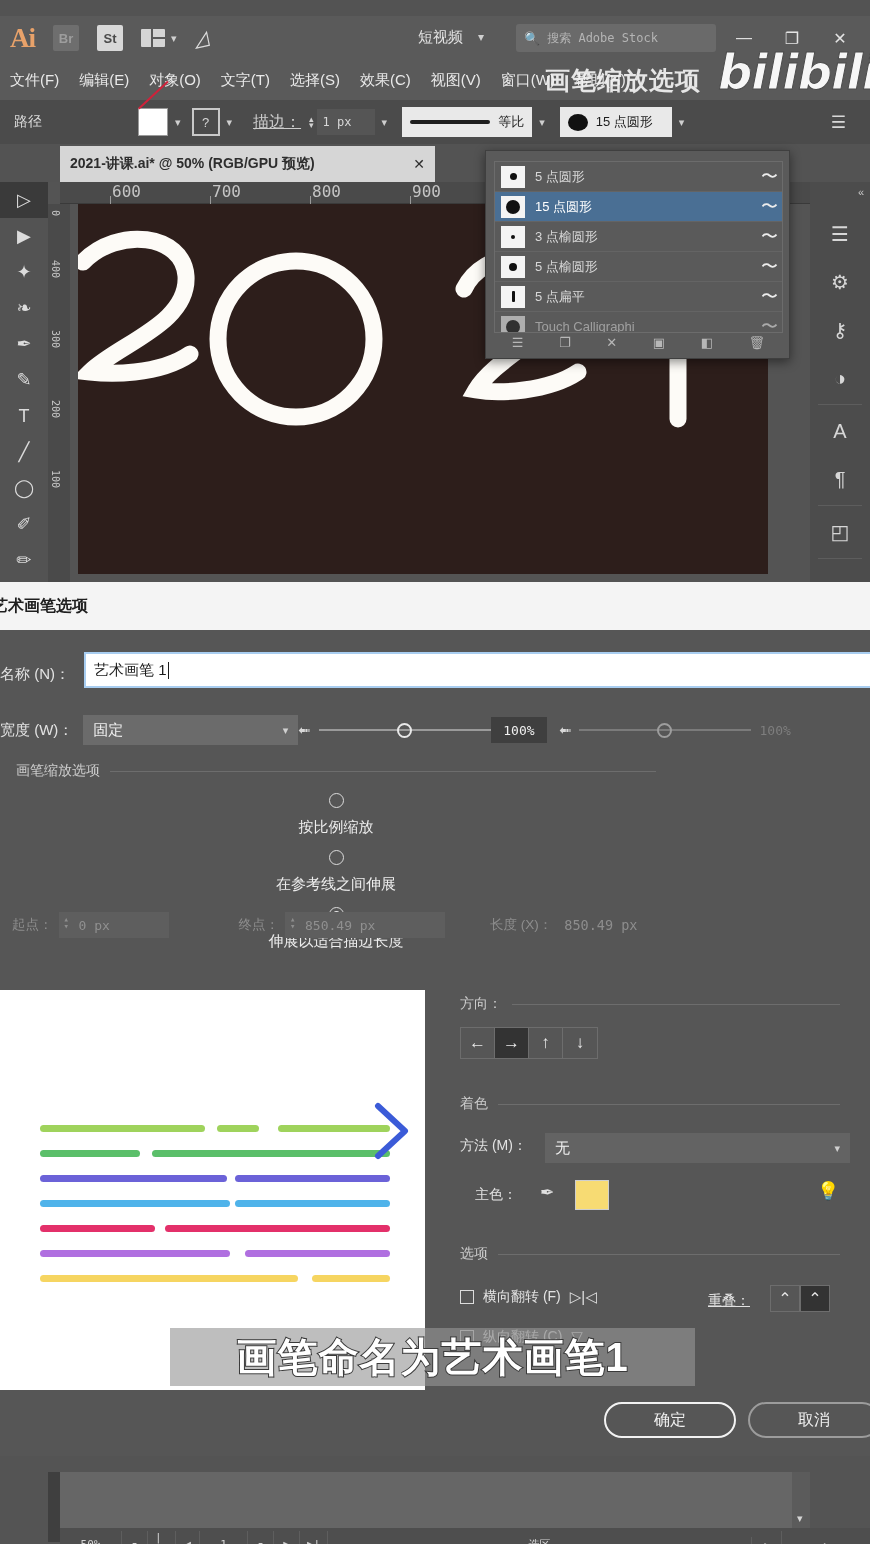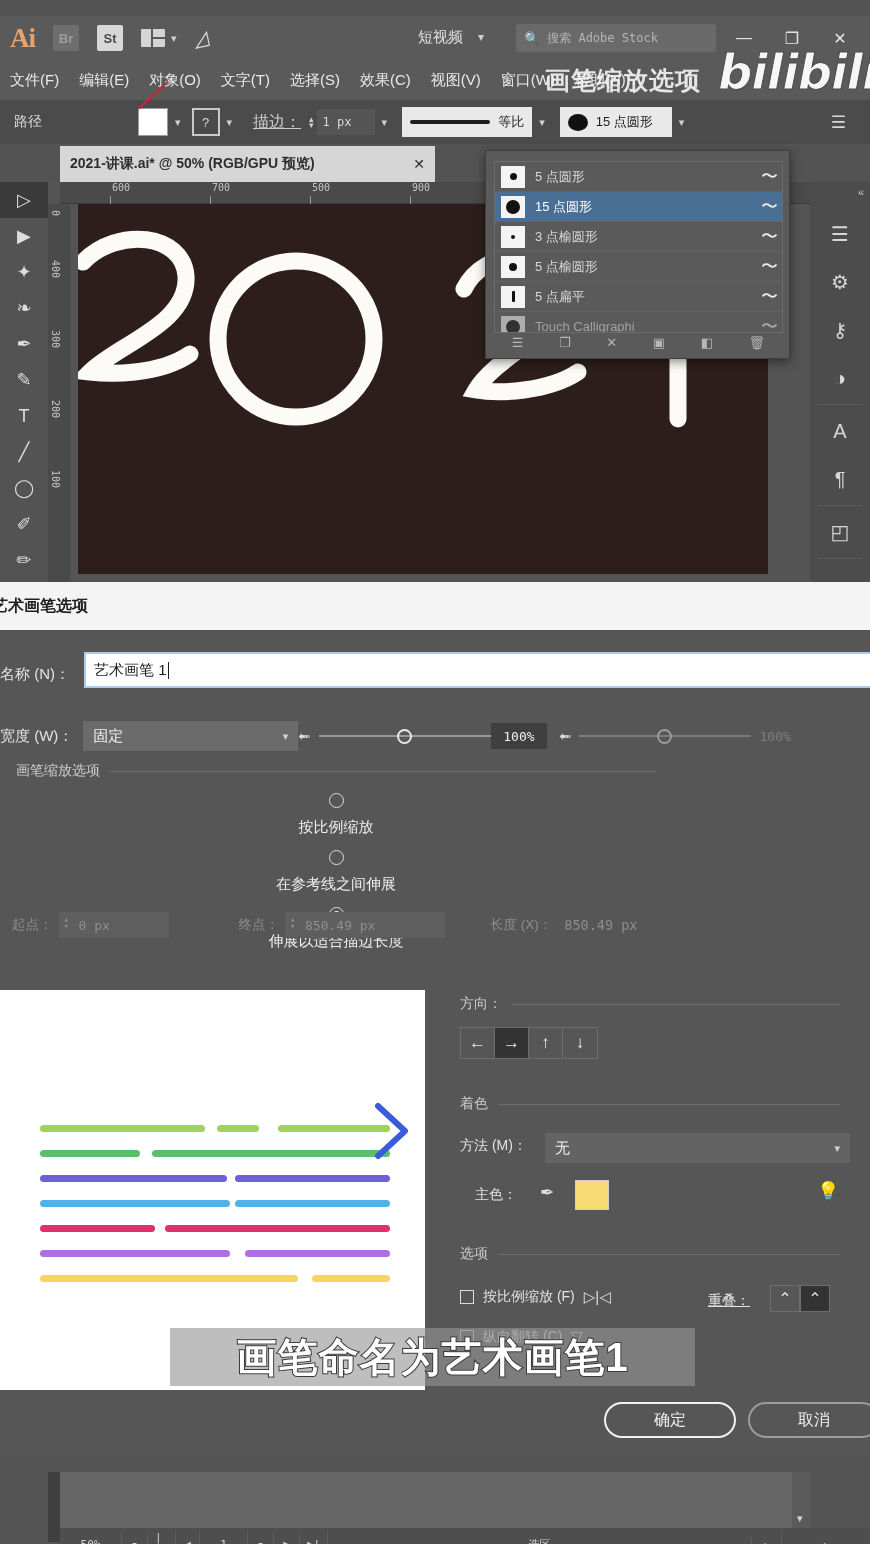--- a/index.html
+++ b/index.html
@@ -94,21 +94,21 @@
     padding:0 10px; justify-content:space-between;
   }
   .doctab-title { color:#2e2e2e; font-size:14px; font-weight:bold; }
   .doctab-x { color:#2e2e2e; font-size:14px; font-weight:bold; }
 
   
   .canvas-wrap { position:absolute; left:0; top:166px; width:870px; height:400px;
                  background:#545454; }
   .ruler-h { position:absolute; left:60px; top:0; width:750px; height:22px;
              background:#4a4a4a; border-bottom:1px solid #3a3a3a; }
-  .ruler-h .tick { position:absolute; top:0; color:#c5c5c5; font-size:10px;
+  .ruler-h .tick { position:absolute; top:0; color:#c5c5c5; font-size:16px;
                    font-family:"DejaVu Sans Mono", monospace; }
   .ruler-h .tmark { position:absolute; top:14px; width:1px; height:8px; background:#9a9a9a; }
   .ruler-v { position:absolute; left:48px; top:22px; width:22px; height:378px;
              background:#4a4a4a; }
   .ruler-v .vtick { position:absolute; left:2px; color:#c5c5c5; font-size:10px;
                     writing-mode:vertical-rl; font-family:"DejaVu Sans Mono", monospace; }
   .artboard { position:absolute; left:78px; top:22px; width:690px; height:370px;
               background:#2d1e1b; overflow:hidden; }
   .side-tools { position:absolute; left:0; top:0; width:48px; height:400px; background:#535353; }
   .tool { width:48px; height:36px; display:flex; align-items:center; justify-content:center;
@@ -148,21 +148,21 @@
               background:#565656; }
   .row-name { position:absolute; left:0; top:26px; width:870px; height:36px;
               display:flex; align-items:center; }
   .lbl { color:#e2e2e2; font-size:15px; }
   .name-input { position:absolute; left:84px; top:22px; width:790px; height:36px;
                 background:#fff; border:2px solid #a8cdf0; display:flex; align-items:center;
                 padding-left:8px; }
   .name-val { color:#1b1b1b; font-size:15px; }
   .caret { display:inline-block; width:1px; height:17px; background:#1b1b1b; margin-left:1px; }
 
-  .row-width { position:absolute; left:0; top:86px; width:870px; height:40px;
+  .row-width { position:absolute; left:0; top:80px; width:870px; height:40px;
                display:flex; align-items:center; }
   .sel-box { width:215px; height:30px; background:#6b6b6b; display:flex; align-items:center;
              justify-content:space-between; padding:0 10px; margin-left:10px; }
   .sel-val { color:#f0f0f0; font-size:15px; }
   .slider { position:relative; width:172px; height:26px; margin-left:8px; }
   .slider-track { position:absolute; left:0; top:12px; width:172px; height:2px; background:#9a9a9a; }
   .slider-knob { position:absolute; top:6px; width:15px; height:15px; border-radius:50%;
                  border:2px solid #e8e8e8; background:transparent; }
   .pct-box { width:56px; height:26px; background:#3f3f3f; color:#f0f0f0; font-size:13px;
              display:flex; align-items:center; justify-content:center;
@@ -332,21 +332,21 @@
       <div class="tool">T</div>
       <div class="tool">╱</div>
       <div class="tool">◯</div>
       <div class="tool">✐</div>
       <div class="tool">✏</div>
     </div>
 
     <div class="ruler-h">
       <span class="tick" style="left:52px">600</span>
       <span class="tick" style="left:152px">700</span>
-      <span class="tick" style="left:252px">500</span>
+      <span class="tick" style="left:252px">800</span>
       <span class="tick" style="left:352px">900</span>
       <span class="tick" style="left:452px">1000</span>
       <i class="tmark" style="left:50px"></i>
         <i class="tmark" style="left:150px"></i>
       <i class="tmark" style="left:250px"></i>
         <i class="tmark" style="left:350px"></i>
       <i class="tmark" style="left:450px"></i>
         <i class="tmark" style="left:550px"></i>
     </div>
 
@@ -572,21 +572,21 @@
     <span class="pipette" style="position:absolute;left:115px;top:192px">✒</span>
     <div class="swatch" style="position:absolute;left:150px;top:190px"></div>
     <span class="bulb" style="position:absolute;left:392px;top:190px">💡</span>
 
     <div style="position:absolute;left:35px;top:255px;width:380px" class="sect-head">
       <span class="sect-title">选项</span>
       <i class="sect-rule"></i>
     </div>
     <div style="position:absolute;left:35px;top:298px;display:flex;align-items:center;gap:9px">
       <i class="chk"></i>
-      <span class="lbl" style="font-size:14px">按比例缩放 (F)</span>
+      <span class="lbl" style="font-size:14px">横向翻转 (F)</span>
       <span class="flipflag">▷|◁</span>
     </div>
     <div style="position:absolute;left:35px;top:338px;display:flex;align-items:center;gap:9px;opacity:.8">
       <i class="chk"></i>
       <span class="lbl" style="font-size:14px">纵向翻转 (C)</span>
       <span class="flipflag">▽</span>
     </div>
     <span class="lbl" style="position:absolute;left:283px;top:302px;font-size:14px;text-decoration:underline">重叠：</span>
     <div style="position:absolute;left:345px;top:295px;display:flex">
       <div class="ovl-btn">⌃</div>

